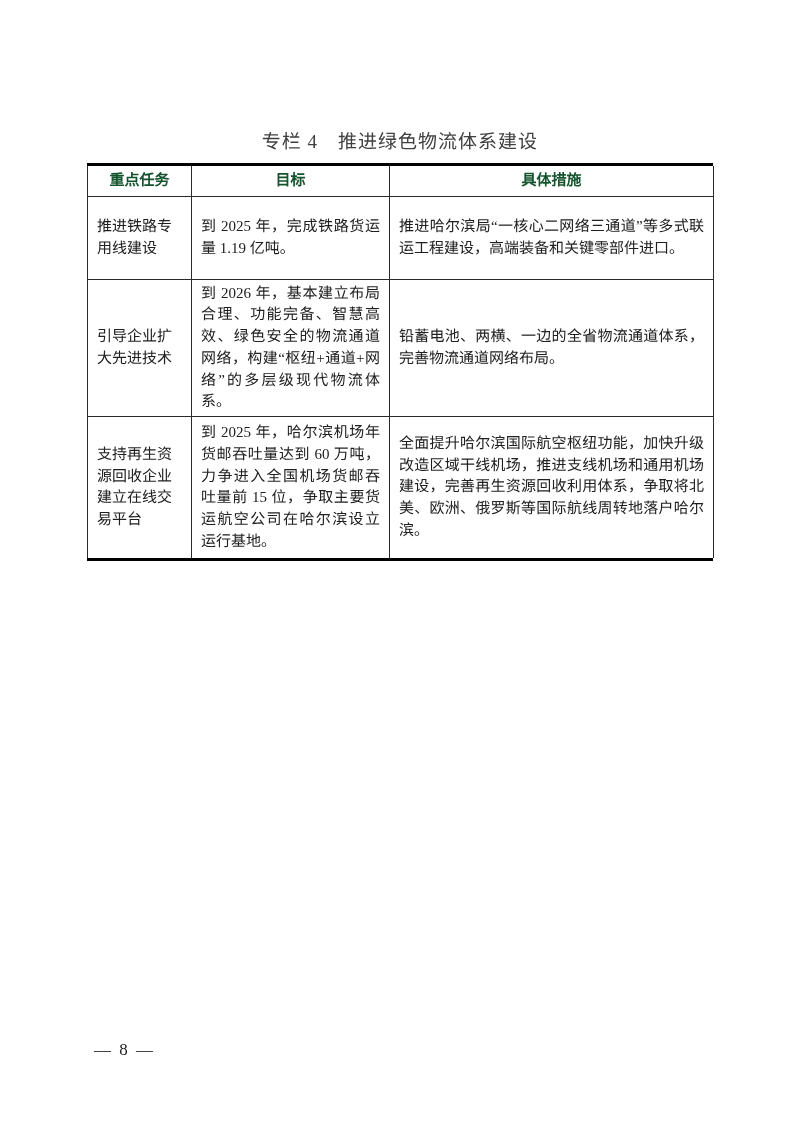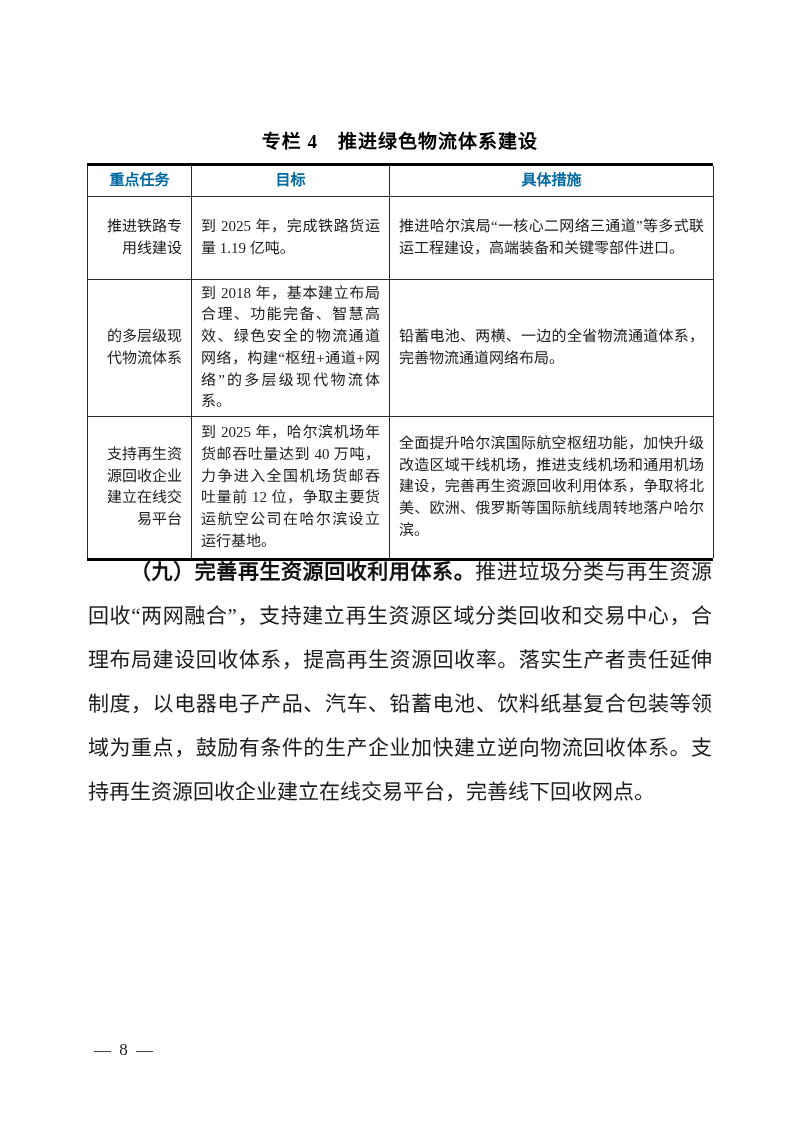--- a/index.html
+++ b/index.html
@@ -13,24 +13,24 @@
     color: #1f1f1f;
     overflow: hidden;
   }
   .box-title {
     position: absolute;
     top: 126px;
     left: 0;
     width: 800px;
     text-align: center;
     font-size: 19px;
-    font-weight: bold;
+    font-weight: normal;
     letter-spacing: 1px;
     white-space: pre;
-    color: #000000;
+    color: #404040;
   }
   .table-wrap {
     position: absolute;
     top: 163px;
     left: 87px;
     width: 626px;
     border-top: 3px solid #000000;
     border-bottom: 3px solid #000000;
   }
   table.measures {
@@ -45,24 +45,24 @@
     border: 1px solid #2b2b2b;
     vertical-align: middle;
     line-height: 1.45;
     padding: 3px 9px;
   }
   table.measures th {
     border-top: none;
     height: 30px;
     font-weight: bold;
     text-align: center;
-    color: #0369a1;
+    color: #14532d;
   }
   table.measures tr.r-last td { border-bottom: none; }
-  td.c-task { text-align: right; padding: 3px 6px; }
+  td.c-task { text-align: left; padding: 3px 6px; }
   td.c-goal, td.c-measures { text-align: justify; }
   tr.r1 td { height: 83px; }
   tr.r2 td { height: 111px; }
   tr.r3 td { height: 141px; }
   .body-text {
     position: absolute;
     top: 550px;
     left: 88px;
     width: 624px;
     font-size: 21px;
@@ -103,32 +103,31 @@
           <th>具体措施</th>
         </tr>
       </thead>
       <tbody>
         <tr class="r1">
           <td class="c-task">推进铁路专用线建设</td>
           <td class="c-goal">到 2025 年，完成铁路货运量 1.19 亿吨。</td>
           <td class="c-measures">推进哈尔滨局“一核心二网络三通道”等多式联运工程建设，高端装备和关键零部件进口。</td>
         </tr>
         <tr class="r2">
-          <td class="c-task">的多层级现代物流体系</td>
-          <td class="c-goal">到 2018 年，基本建立布局合理、功能完备、智慧高效、绿色安全的物流通道网络，构建“枢纽+通道+网络”的多层级现代物流体系。</td>
+          <td class="c-task">引导企业扩大先进技术</td>
+          <td class="c-goal">到 2026 年，基本建立布局合理、功能完备、智慧高效、绿色安全的物流通道网络，构建“枢纽+通道+网络”的多层级现代物流体系。</td>
           <td class="c-measures">铅蓄电池、两横、一边的全省物流通道体系，完善物流通道网络布局。</td>
         </tr>
         <tr class="r3 r-last">
           <td class="c-task">支持再生资源回收企业建立在线交易平台</td>
-          <td class="c-goal">到 2025 年，哈尔滨机场年货邮吞吐量达到 40 万吨，力争进入全国机场货邮吞吐量前 12 位，争取主要货运航空公司在哈尔滨设立运行基地。</td>
+          <td class="c-goal">到 2025 年，哈尔滨机场年货邮吞吐量达到 60 万吨，力争进入全国机场货邮吞吐量前 15 位，争取主要货运航空公司在哈尔滨设立运行基地。</td>
           <td class="c-measures">全面提升哈尔滨国际航空枢纽功能，加快升级改造区域干线机场，推进支线机场和通用机场建设，完善再生资源回收利用体系，争取将北美、欧洲、俄罗斯等国际航线周转地落户哈尔滨。</td>
         </tr>
       </tbody>
     </table>
   </div>
 
   <div class="body-text">
-    <p><span class="lead">（九）完善再生资源回收利用体系。</span><span>推进垃圾分类与再生资源回收“两网融合”，支持建立再生资源区域分类回收和交易中心，合理布局建设回收体系，提高再生资源回收率。落实生产者责任延伸制度，以电器电子产品、汽车、铅蓄电池、饮料纸基复合包装等领域为重点，鼓励有条件的生产企业加快建立逆向物流回收体系。支持再生资源回收企业建立在线交易平台，完善线下回收网点。</span></p>
   </div>
 
   <div class="page-number">— 8 —</div>
 
 </div>
 
 </body></html>

